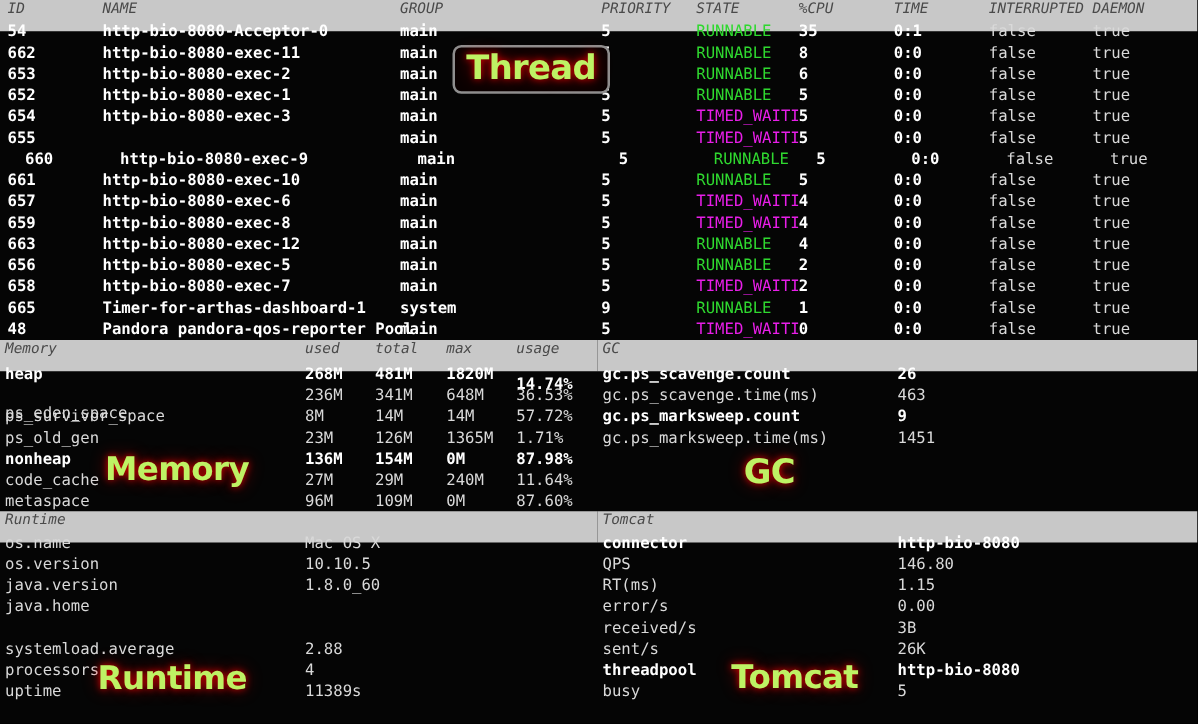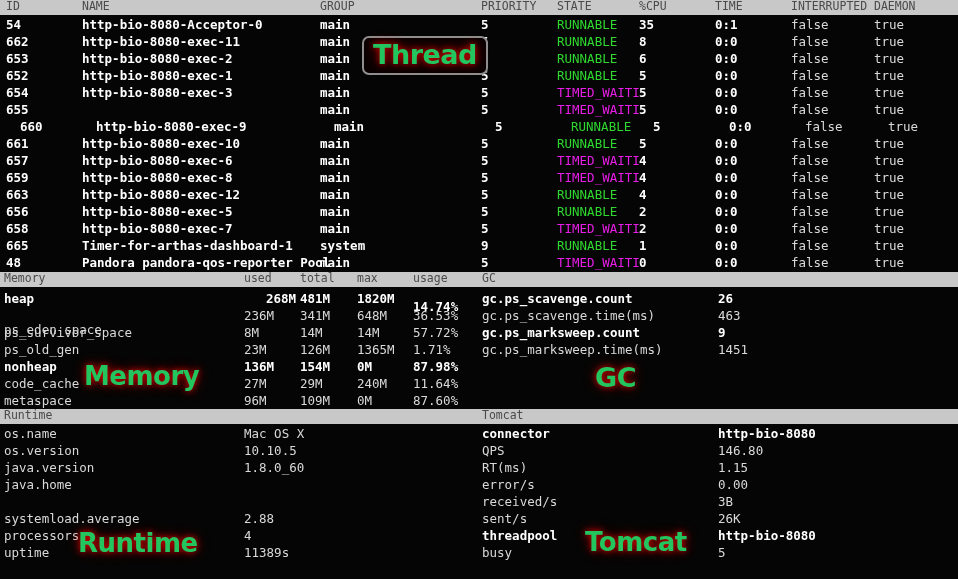--- a/index.html
+++ b/index.html
@@ -19,27 +19,28 @@
   }
   .terminal {
     position: absolute;
     inset: 0;
     background: #050505;
   }
 
   
   .bar {
     position: absolute;
-    height: 15px;
+    height: 25px;
     line-height: 13px;
     background: #c8c8c8;
     color: #4a4a4a;
     font-size: 11.5px;
     white-space: pre;
     overflow: hidden;
+    font-style: italic;
   }
   .bar .col {
     position: absolute;
     top: 0;
     white-space: pre;
   }
 
   
   .cell {
     position: absolute;
@@ -54,21 +55,21 @@
   .magenta{ color: #e81ee8; }
   .promptsym { color: #4ee44e; font-weight: bold; }
 
   
   #thread-table { position: absolute; left: 0; top: 0; width: 958px; }
   .trow { position: absolute; left: 0; width: 958px; height: 17px; }
 
   
   .wm {
     position: absolute;
-    color: #22c55e;
+    color: #bef264;
     font-family: "DejaVu Sans", "Liberation Sans", sans-serif;
     font-weight: bold;
     text-shadow: 0 0 6px rgba(255,0,0,0.85), 0 0 14px rgba(255,0,0,0.45);
     white-space: pre;
     letter-spacing: -0.5px;
   }
   .wm-boxed {
     border: 2px solid #8f8f8f;
     border-radius: 7px;
     padding: 1px 9px 3px 9px;
@@ -256,21 +257,21 @@
         <div class="cell bold" style="left: 715px; top: 0px;">0:0</div>
         <div class="cell plain" style="left: 791px; top: 0px;">false</div>
         <div class="cell plain" style="left: 874px; top: 0px;">true</div>
       </div>
     </div>
 
   <div id="memory-header-bar" class="bar" style="left:0; top:272px; width:478px;"><span class="col" style="left: 4px;">Memory</span><span class="col" style="left: 244px;">used</span><span class="col" style="left: 300px;">total</span><span class="col" style="left: 357px;">max</span><span class="col" style="left: 413px;">usage</span></div>
   <div id="gc-header-bar" class="bar" style="left:478px; top:272px; width:480px;"><span class="col" style="left: 4px;">GC</span></div>
   <div id="memory-rows">
       <div class="cell bold" style="left: 4px; top: 290px;">heap</div>
-      <div class="cell bold" style="left: 244px; top: 290px; margin-left: 22px;">268M</div>
+      <div class="cell bold" style="left: 244px; top: 290px;">268M</div>
       <div class="cell bold" style="left: 300px; top: 290px;">481M</div>
       <div class="cell bold" style="left: 357px; top: 290px;">1820M</div>
       <div class="cell bold" style="left: 413px; top: 298px;">14.74%</div>
       <div class="cell plain" style="left: 4px; top: 321px;">ps_eden_space</div>
       <div class="cell plain" style="left: 244px; top: 307px;">236M</div>
       <div class="cell plain" style="left: 300px; top: 307px;">341M</div>
       <div class="cell plain" style="left: 357px; top: 307px;">648M</div>
       <div class="cell plain" style="left: 413px; top: 307px;">36.53%</div>
       <div class="cell plain" style="left: 4px; top: 324px;">ps_survivor_space</div>
       <div class="cell plain" style="left: 244px; top: 324px;">8M</div>

